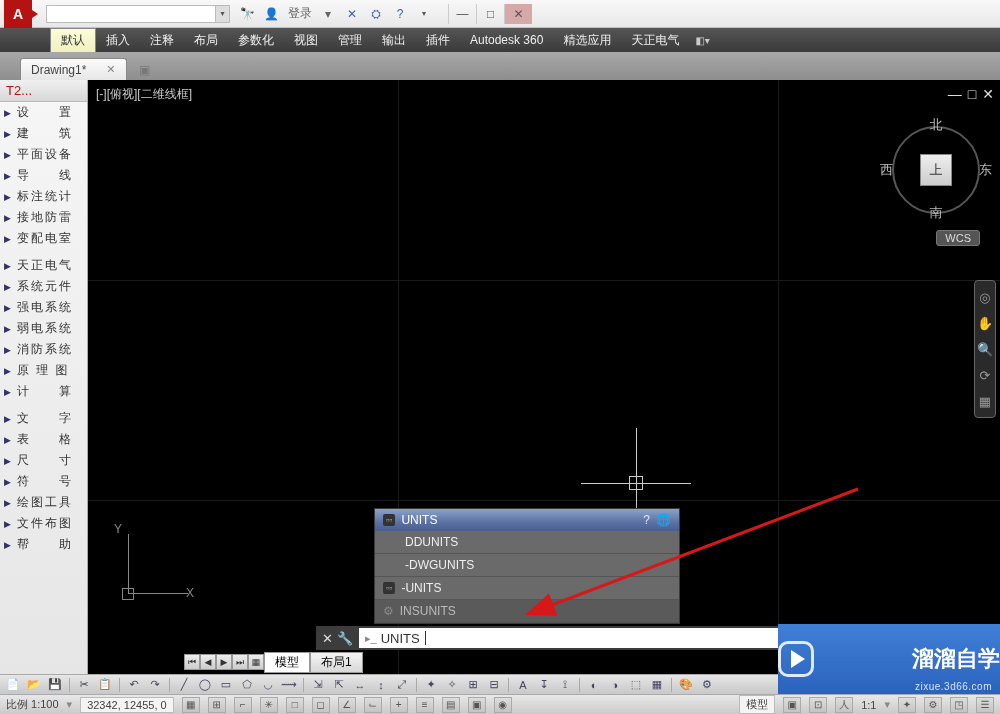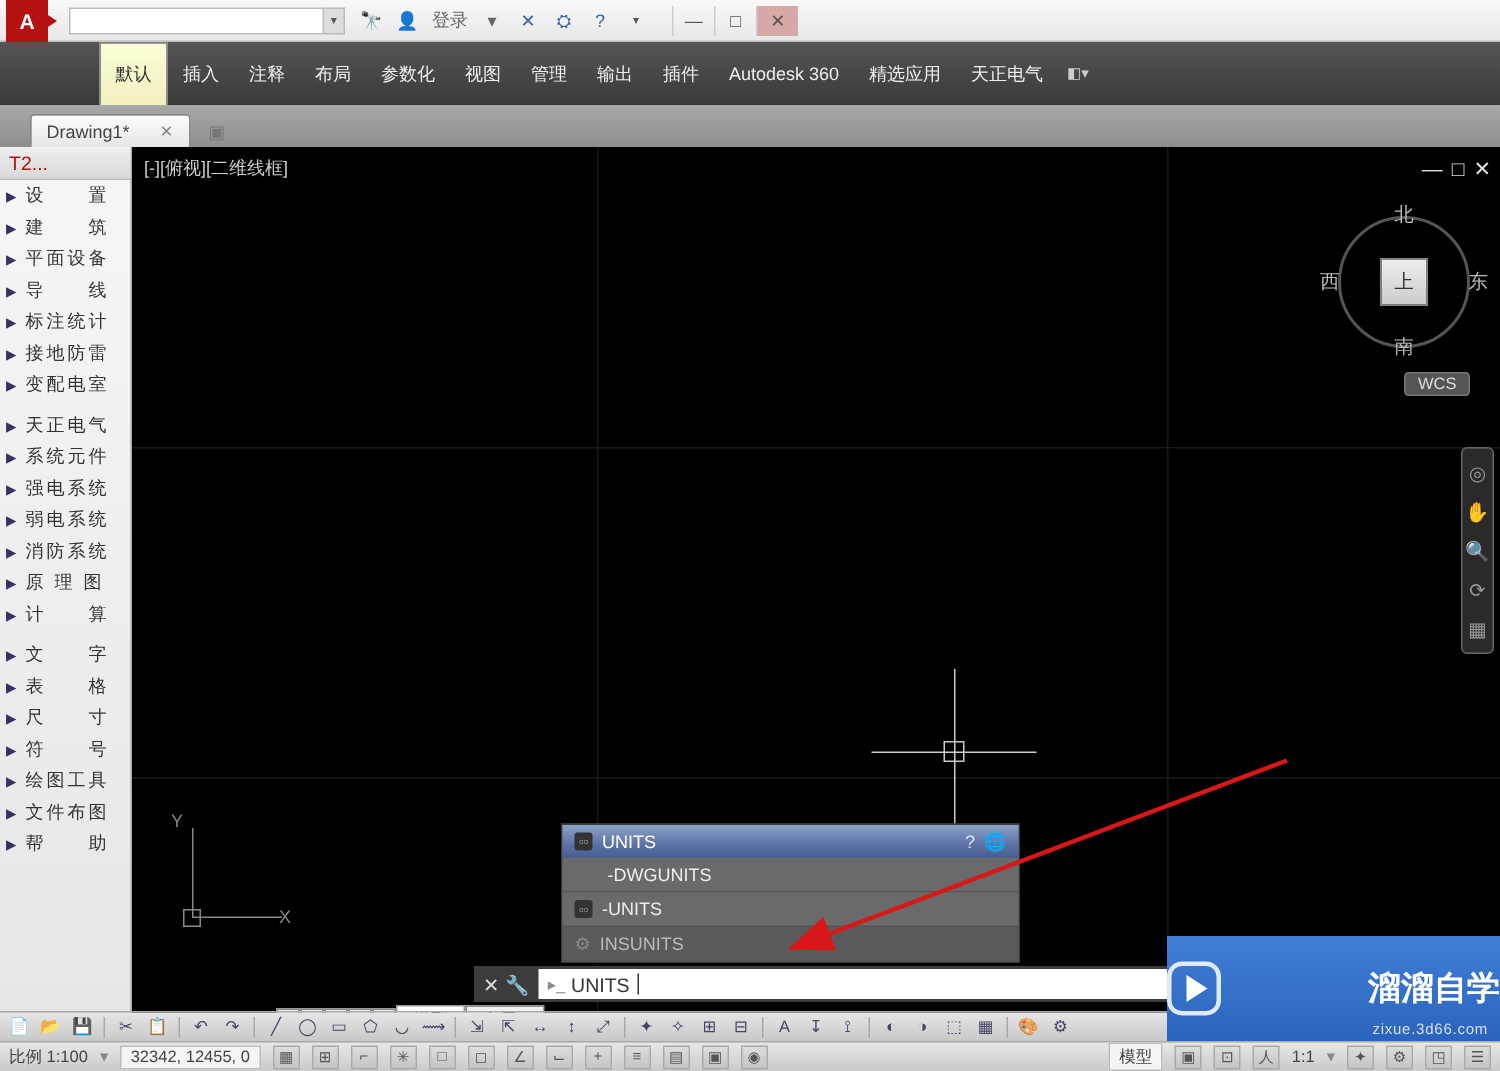--- a/index.html
+++ b/index.html
@@ -13,21 +13,21 @@
 .qa-dd { width: 14px; height: 18px; background: #ddd; border:1px solid #bbb; border-left:none; display:flex; align-items:center; justify-content:center; color:#555; font-size:8px; }
 .title-text { flex:1; text-align:center; color:#444; font-size:14px; }
 .search-box { width: 180px; height: 20px; background:#fff; border:1px solid #aaa; display:flex; align-items:center; padding:0 4px; color:#888; font-style:italic; font-size:11px; }
 .title-right { display:flex; align-items:center; gap:8px; margin:0 6px 0 10px; color:#666; }
 .title-right .icn { width:16px; height:16px; display:flex; align-items:center; justify-content:center; color:#666; font-size:12px; }
 .winbtns { display:flex; margin-left:10px; }
 .winbtn { width:28px; height:20px; display:flex; align-items:center; justify-content:center; color:#555; font-size:12px; border-left:1px solid #ccc; }
 .winbtn.close { background:#d7a8a8; }
 
 
-.menubar { height: 42px; background: linear-gradient(#555,#3a3a3a); display:flex; align-items:stretch; padding-left:66px; }
+.menubar { height: 24px; background: linear-gradient(#555,#3a3a3a); display:flex; align-items:stretch; padding-left:50px; }
 .menubar .mi { color:#eee; padding:0 10px; display:flex; align-items:center; font-size:12px; }
 .menubar .mi.active { background: linear-gradient(#fcfcd8,#f0f0c0); color:#333; border-top:1px solid #888; border-left:1px solid #888; border-right:1px solid #888; }
 .menubar .dd { color:#ccc; padding:0 6px; display:flex; align-items:center; font-size:10px; }
 
 
 .doctab-strip { height: 28px; background: linear-gradient(#a8a8a8,#8e8e8e); display:flex; align-items:flex-end; padding-left:20px; gap:0; }
 .doctab { background: linear-gradient(#fcfcfc,#e6e6e6); height:22px; padding:2px 10px; display:flex; align-items:center; gap:20px; border-radius:3px 3px 0 0; border:1px solid #888; border-bottom:none; color:#444; }
 .doctab .x { color:#888; font-size:11px; }
 .doctab-new { width:24px; height:20px; margin-left:6px; display:flex; align-items:center; justify-content:center; color:#777; }
 
@@ -314,20 +314,21 @@
       <div class="ac-head">
         <div class="ac-head-left">
           <span class="ac-head-ic">▫▫</span>
           <span>UNITS</span>
         </div>
         <div class="ac-head-right">
           <span>?</span>
           <span>🌐</span>
         </div>
       </div>
+      <div class="ac-row">DDUNITS</div>
       <div class="ac-row">-DWGUNITS</div>
       <div class="ac-row sys">
         <span class="ic">▫▫</span>
         <span>-UNITS</span>
       </div>
       <div class="ac-row dim">
         <span class="gear">⚙</span>
         <span>INSUNITS</span>
       </div>
     </div>

